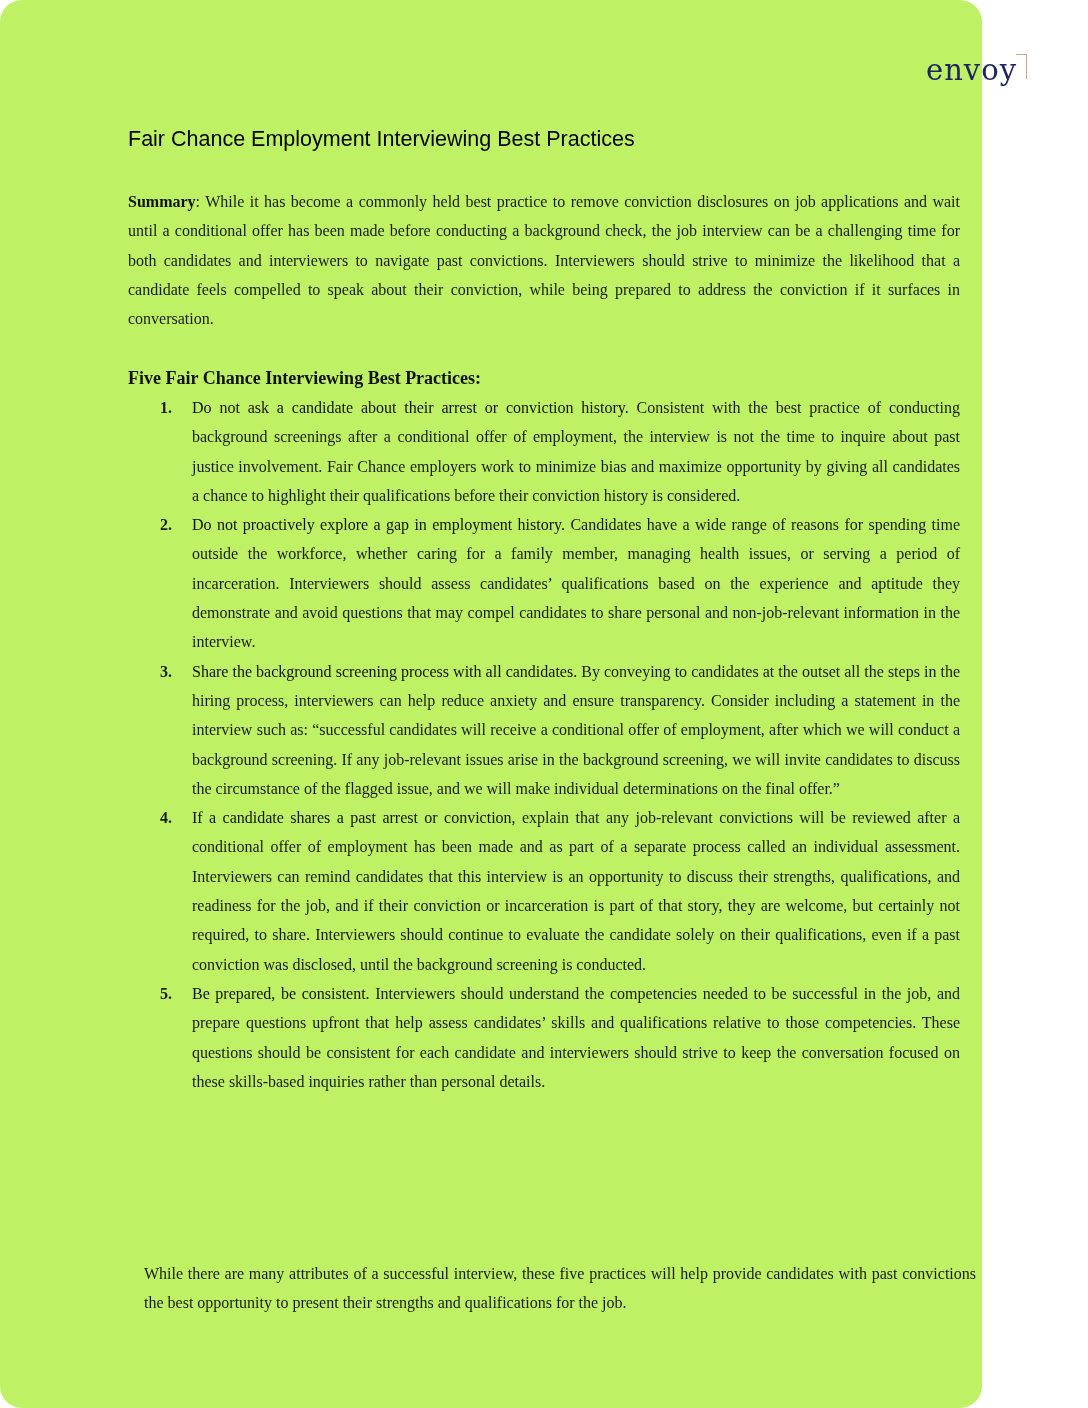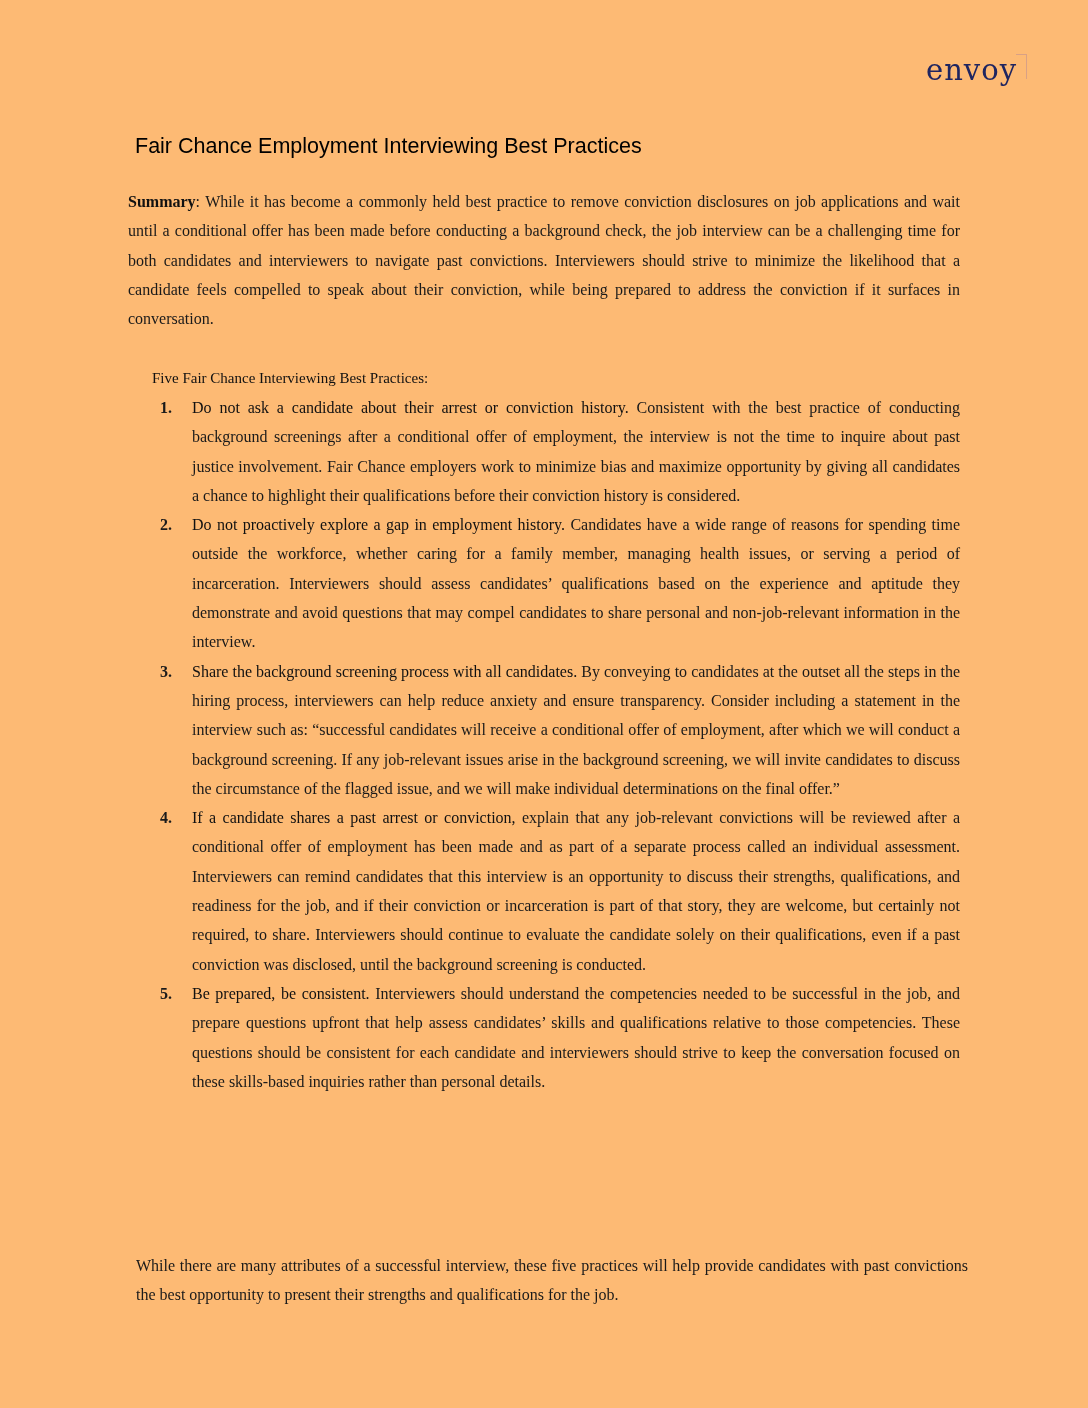--- a/index.html
+++ b/index.html
@@ -1,43 +1,43 @@
 <!DOCTYPE html>
 <html><head>
   <meta charset="utf-8">
   <style>
     html, body { margin: 0; padding: 0; background: #ffffff; }
     body { width: 1088px; height: 1408px; position: relative; overflow: hidden; }
-    .page { position: absolute; left: 0; top: 0; width: 1088px; height: 1408px; background: #fdba74; }
+    .page { position: absolute; left: 0; top: 0; width: 982px; height: 1408px; background: #bef264; border-radius: 22px; }
     .logo { position: absolute; left: 926px; top: 50px; width: 110px; height: 40px; }
     .logo-text { position: absolute; left: 0; top: 0; font-family: "DejaVu Serif", "Liberation Serif", serif; font-size: 29px; color: #1f2560; letter-spacing: 1px; line-height: 40px; }
     .logo-bracket { position: absolute; left: 90px; top: 4px; width: 10px; height: 24px; border-top: 1.5px solid #d9a185; border-right: 1.5px solid #d9a185; }
     .title { position: absolute; left: 128px; top: 127px; font-family: "Liberation Sans", sans-serif; font-size: 21.5px; color: #000; letter-spacing: 0; }
     .body-text { font-family: "Liberation Serif", serif; font-size: 16px; line-height: 29.3px; color: #1a1a1a; text-align: justify; }
     .summary { position: absolute; left: 128px; top: 187px; width: 832px; }
     .last-line { text-align-last: left; }
-    .subhead { position: absolute; left: 128px; top: 364px; font-family: "Liberation Serif", serif; font-weight: normal; font-size: 15px; line-height: 29.3px; color: #111; margin-left: 24px; }
+    .subhead { position: absolute; left: 128px; top: 364px; font-family: "Liberation Serif", serif; font-weight: bold; font-size: 18px; line-height: 29.3px; color: #111; }
     .practices { position: absolute; left: 128px; top: 393px; width: 832px; margin: 0; padding: 0; list-style: none; }
     .practice { position: relative; padding-left: 64px; }
     .practice-num { position: absolute; left: 32px; top: 0; font-weight: bold; }
     .practice-lead { font-weight: normal; color: #111; }
     .closing { position: absolute; left: 128px; top: 1243px; width: 832px; }
     b { font-weight: bold; color: #111; }
   </style>
 </head>
 <body>
 
 <div class="page">
 
   <div class="logo">
     <span class="logo-text">envoy</span>
     <span class="logo-bracket"></span>
   </div>
 
-  <h1 class="title" style="margin:7px;font-weight:normal;">
+  <h1 class="title" style="margin:0;font-weight:normal;">
     <span>Fair Chance Employment Interviewing Best Practices</span>
   </h1>
 
   <p class="body-text summary last-line" style="margin:0;"><b>Summary</b><span>: While it has become a commonly held best practice to remove conviction disclosures on job applications and wait until a conditional offer has been made before conducting a background check, the job interview can be a challenging time for both candidates and interviewers to navigate past convictions. Interviewers should strive to minimize the likelihood that a candidate feels compelled to speak about their conviction, while being prepared to address the conviction if it surfaces in conversation.</span></p>
 
   <div class="subhead">Five Fair Chance Interviewing Best Practices:</div>
 
   <ol class="practices body-text">
     <li class="practice last-line">
       <span class="practice-num">1.</span><span class="practice-lead">Do not ask a candidate about their arrest or conviction history.</span><span> Consistent with the best practice of conducting background screenings after a conditional offer of employment, the interview is not the time to inquire about past justice involvement. Fair Chance employers work to minimize bias and maximize opportunity by giving all candidates a chance to highlight their qualifications before their conviction history is considered.</span>
@@ -49,17 +49,17 @@
       <span class="practice-num">3.</span><span class="practice-lead">Share the background screening process with all candidates.</span><span> By conveying to candidates at the outset all the steps in the hiring process, interviewers can help reduce anxiety and ensure transparency. Consider including a statement in the interview such as:  “successful candidates will receive a conditional offer of employment, after which we will conduct a background screening. If any job-relevant issues arise in the background screening, we will invite candidates to discuss the circumstance of the flagged issue, and we will make individual determinations on the final offer.”</span>
     </li>
     <li class="practice last-line">
       <span class="practice-num">4.</span><span class="practice-lead">If a candidate shares a past arrest or conviction,</span><span> explain that any job-relevant convictions will be reviewed after a conditional offer of employment has been made and as part of a separate process called an individual assessment. Interviewers can remind candidates that this interview is an opportunity to discuss their strengths, qualifications, and readiness for the job, and if their conviction or incarceration is part of that story, they are welcome, but certainly not required, to share.  Interviewers should continue to evaluate the candidate solely on their qualifications, even if a past conviction was disclosed, until the background screening is conducted.</span>
     </li>
     <li class="practice last-line">
       <span class="practice-num">5.</span><span class="practice-lead">Be prepared, be consistent.</span><span>  Interviewers should understand the competencies needed to be successful in the job, and prepare questions upfront that help assess candidates’ skills and qualifications relative to those competencies.  These questions should be consistent for each candidate and interviewers should strive to keep the conversation focused on these skills-based inquiries rather than personal details.</span>
     </li>
   </ol>
 
-  <p class="body-text closing last-line" style="margin:8px;">
+  <p class="body-text closing last-line" style="margin:16px;">
     <span>While there are many attributes of a successful interview, these five practices will help provide candidates with past convictions the best opportunity to present their strengths and qualifications for the job.</span>
   </p>
 
 </div>
 
 </body></html>

